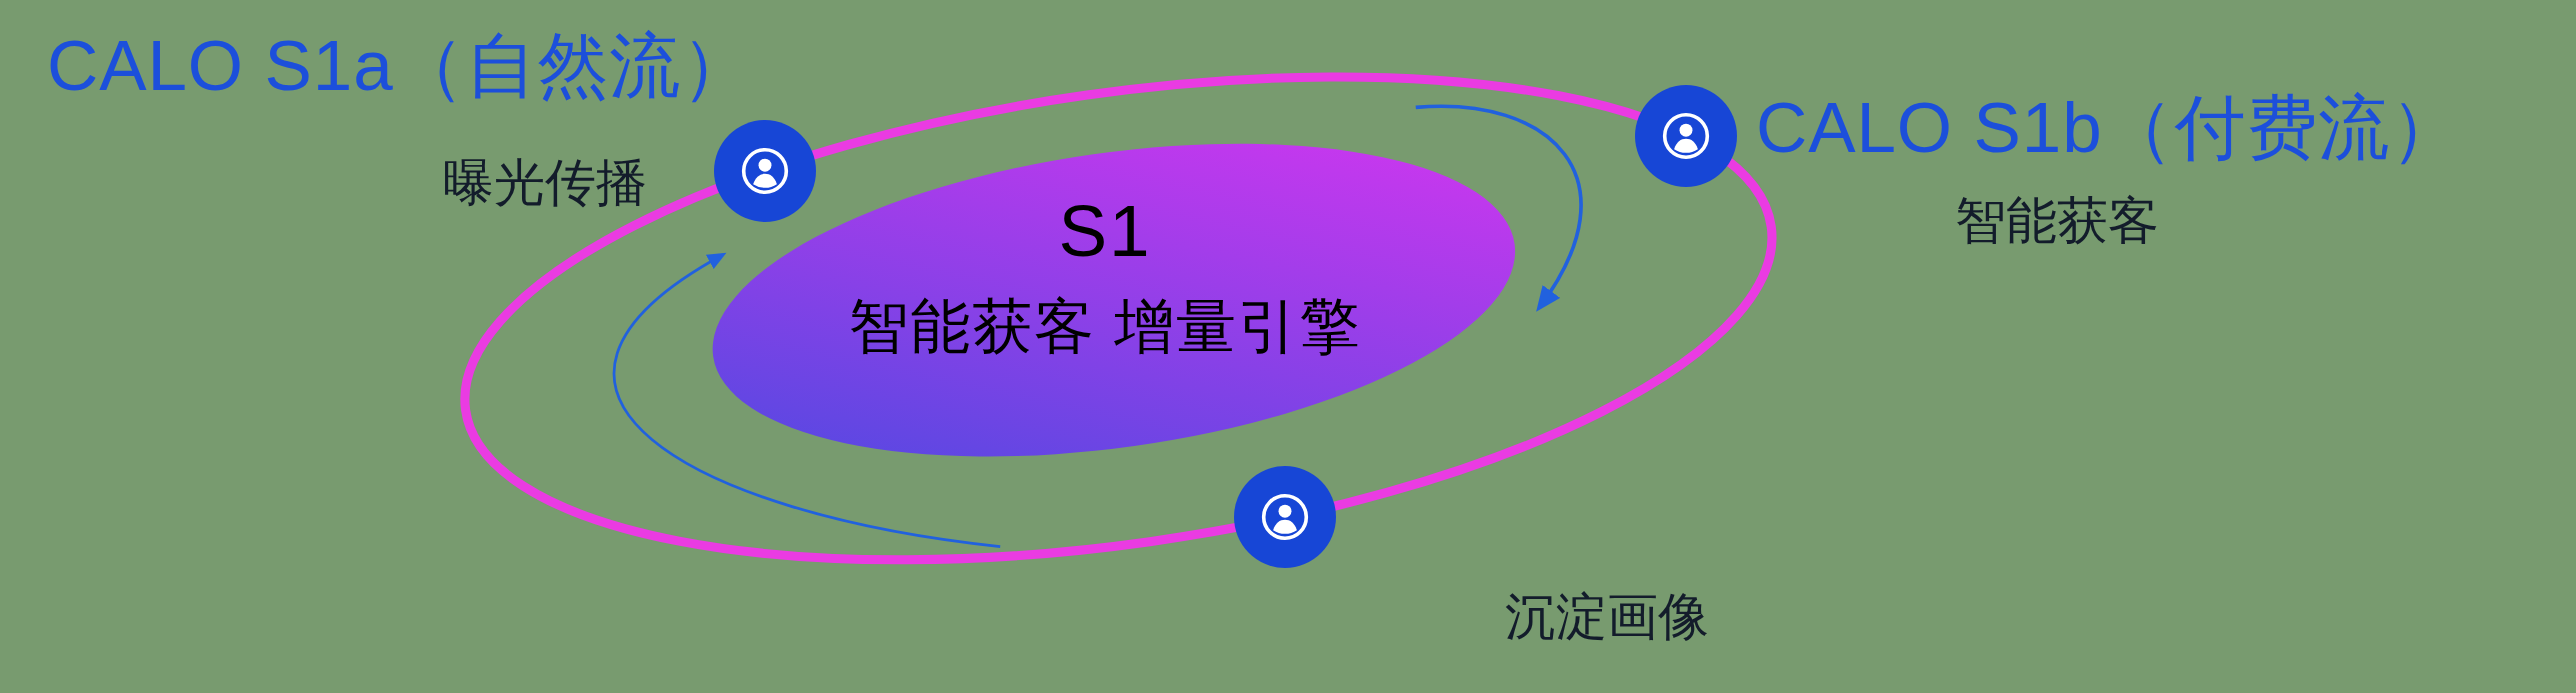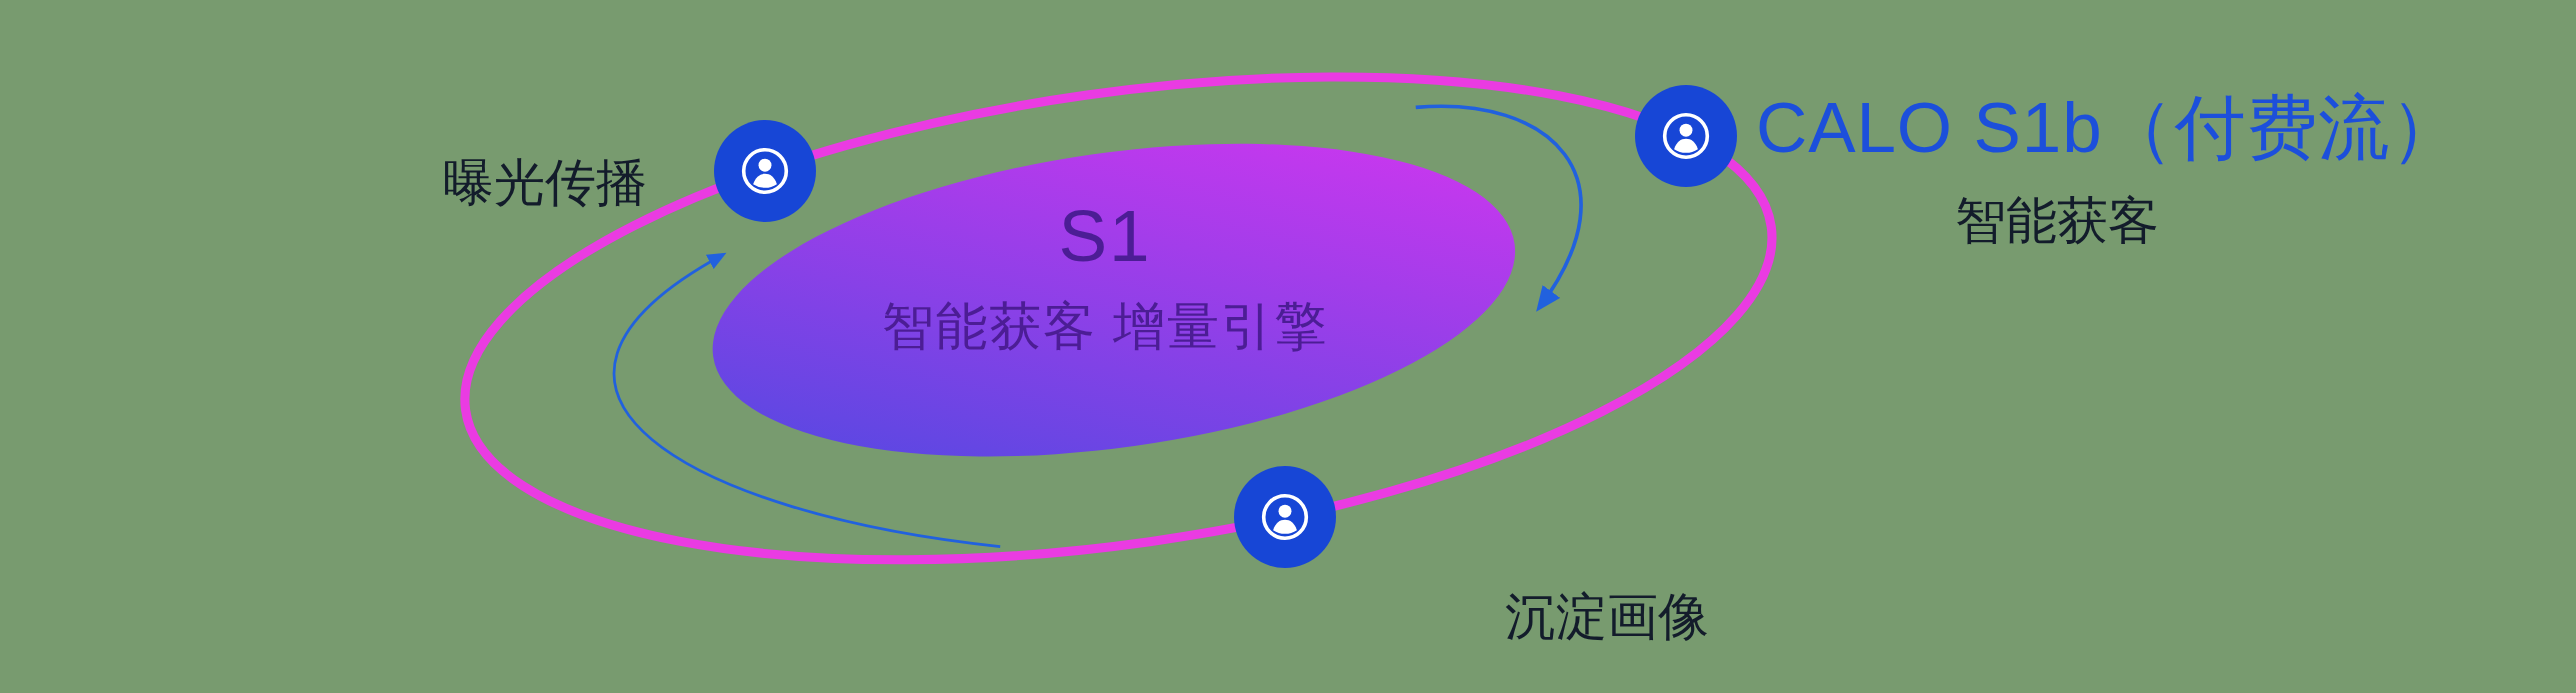--- a/index.html
+++ b/index.html
@@ -20,24 +20,24 @@
     position:absolute;color:var(--accent,#1C4FDB);
     font-size:71px;font-weight:500;letter-spacing:0.9px;white-space:nowrap;
     line-height:1.1;
   }
   .dark-label{
     position:absolute;color:var(--dark,#131C2B);
     font-size:51px;font-weight:500;white-space:nowrap;line-height:1.1;
   }
   .core{
     position:absolute;left:1105px;top:278px;transform:translate(-50%,-50%);
-    text-align:center;color:#4c1d95;
+    text-align:center;color:#000000;
   }
   .core-title{font-size:73px;font-weight:500;letter-spacing:1.8px;}
-  .core-sub{font-size:52px;font-weight:400;margin-top:14.5px;letter-spacing:1.8px;white-space:nowrap;}
+  .core-sub{font-size:60px;font-weight:400;margin-top:14.5px;letter-spacing:1.8px;white-space:nowrap;}
 </style>
 </head>
 <body>
 
 <div class="canvas">
 
   <svg class="layer" width="2576" height="694" viewBox="0 0 2833 763">
     <defs>
       <linearGradient id="coreGrad" x1="0" y1="1" x2="1" y2="0">
         <stop offset="0" style="stop-color:var(--grad-a,#4A4AE0)"></stop>
@@ -79,20 +79,21 @@
   </div>
 
   <div class="node" style="left:1234px;top:466px">
     <svg viewBox="0 0 48 48">
       <circle cx="24" cy="24" r="16.5" fill="none" stroke="#ffffff" stroke-width="2.8"></circle>
       <circle cx="24" cy="19.5" r="5" fill="#ffffff"></circle>
       <path d="M14.8 34.2 C16.6 28.6 20 26.2 24 26.2 C28 26.2 31.4 28.6 33.2 34.2 A16.5 16.5 0 0 1 14.8 34.2 Z" fill="#ffffff"></path>
     </svg>
   </div>
 
+  <div class="blue-label" style="left:47px;top:27px">CALO S1a（自然流）</div>
   <div class="dark-label" style="left:443px;top:155px">曝光传播</div>
 
   <div class="blue-label" style="left:1756px;top:89px">CALO S1b（付费流）</div>
   <div class="dark-label" style="left:1955px;top:193px">智能获客</div>
 
   <div class="dark-label" style="left:1505px;top:589px">沉淀画像</div>
 
 </div>
 
 

